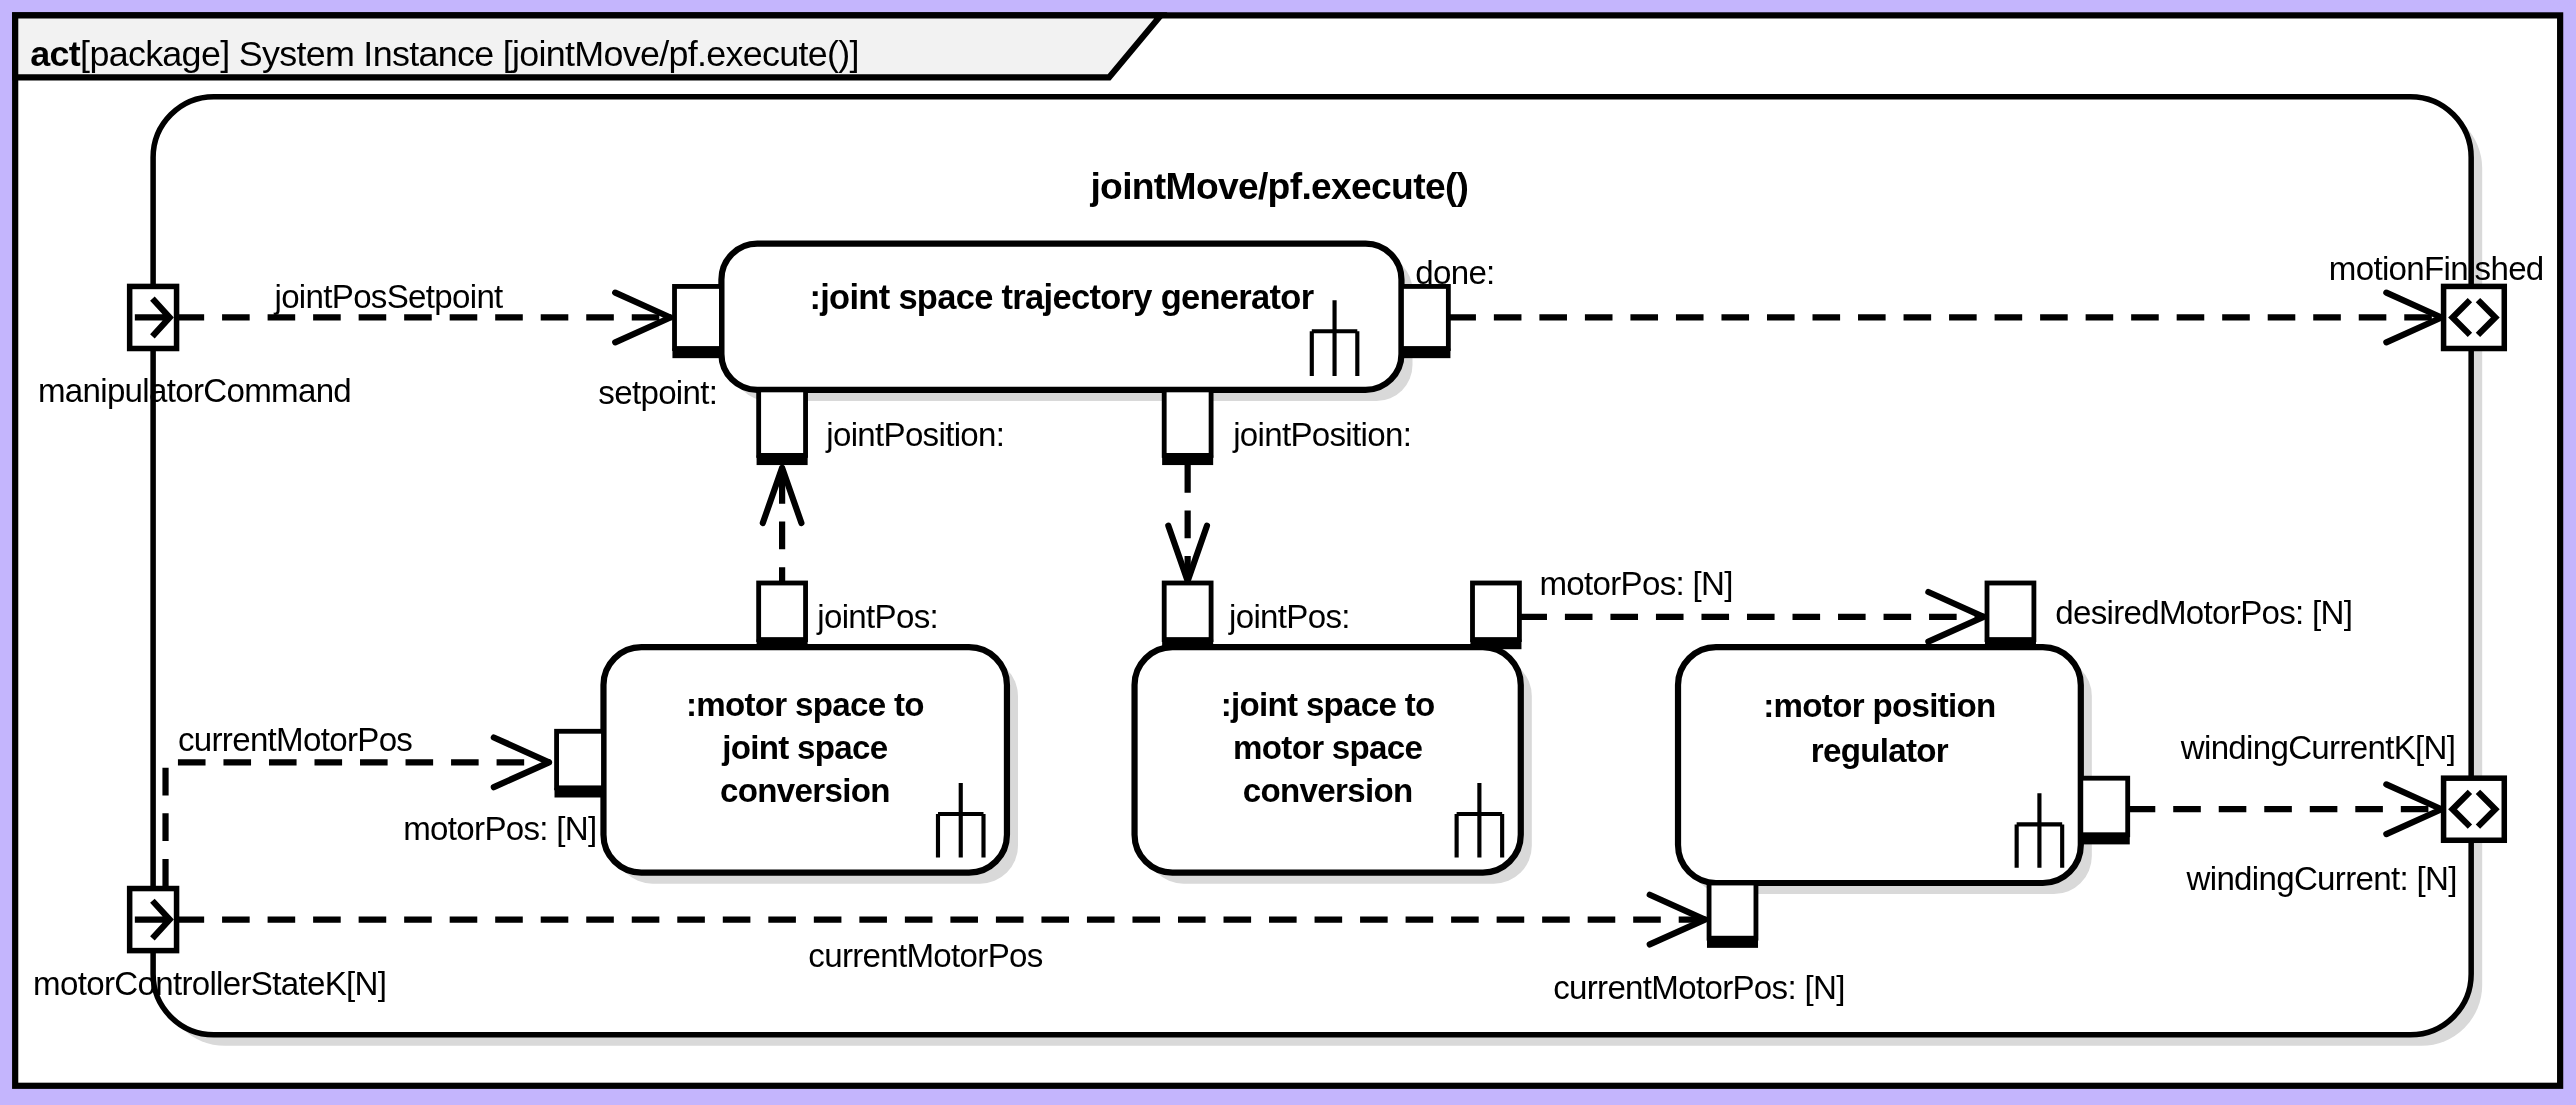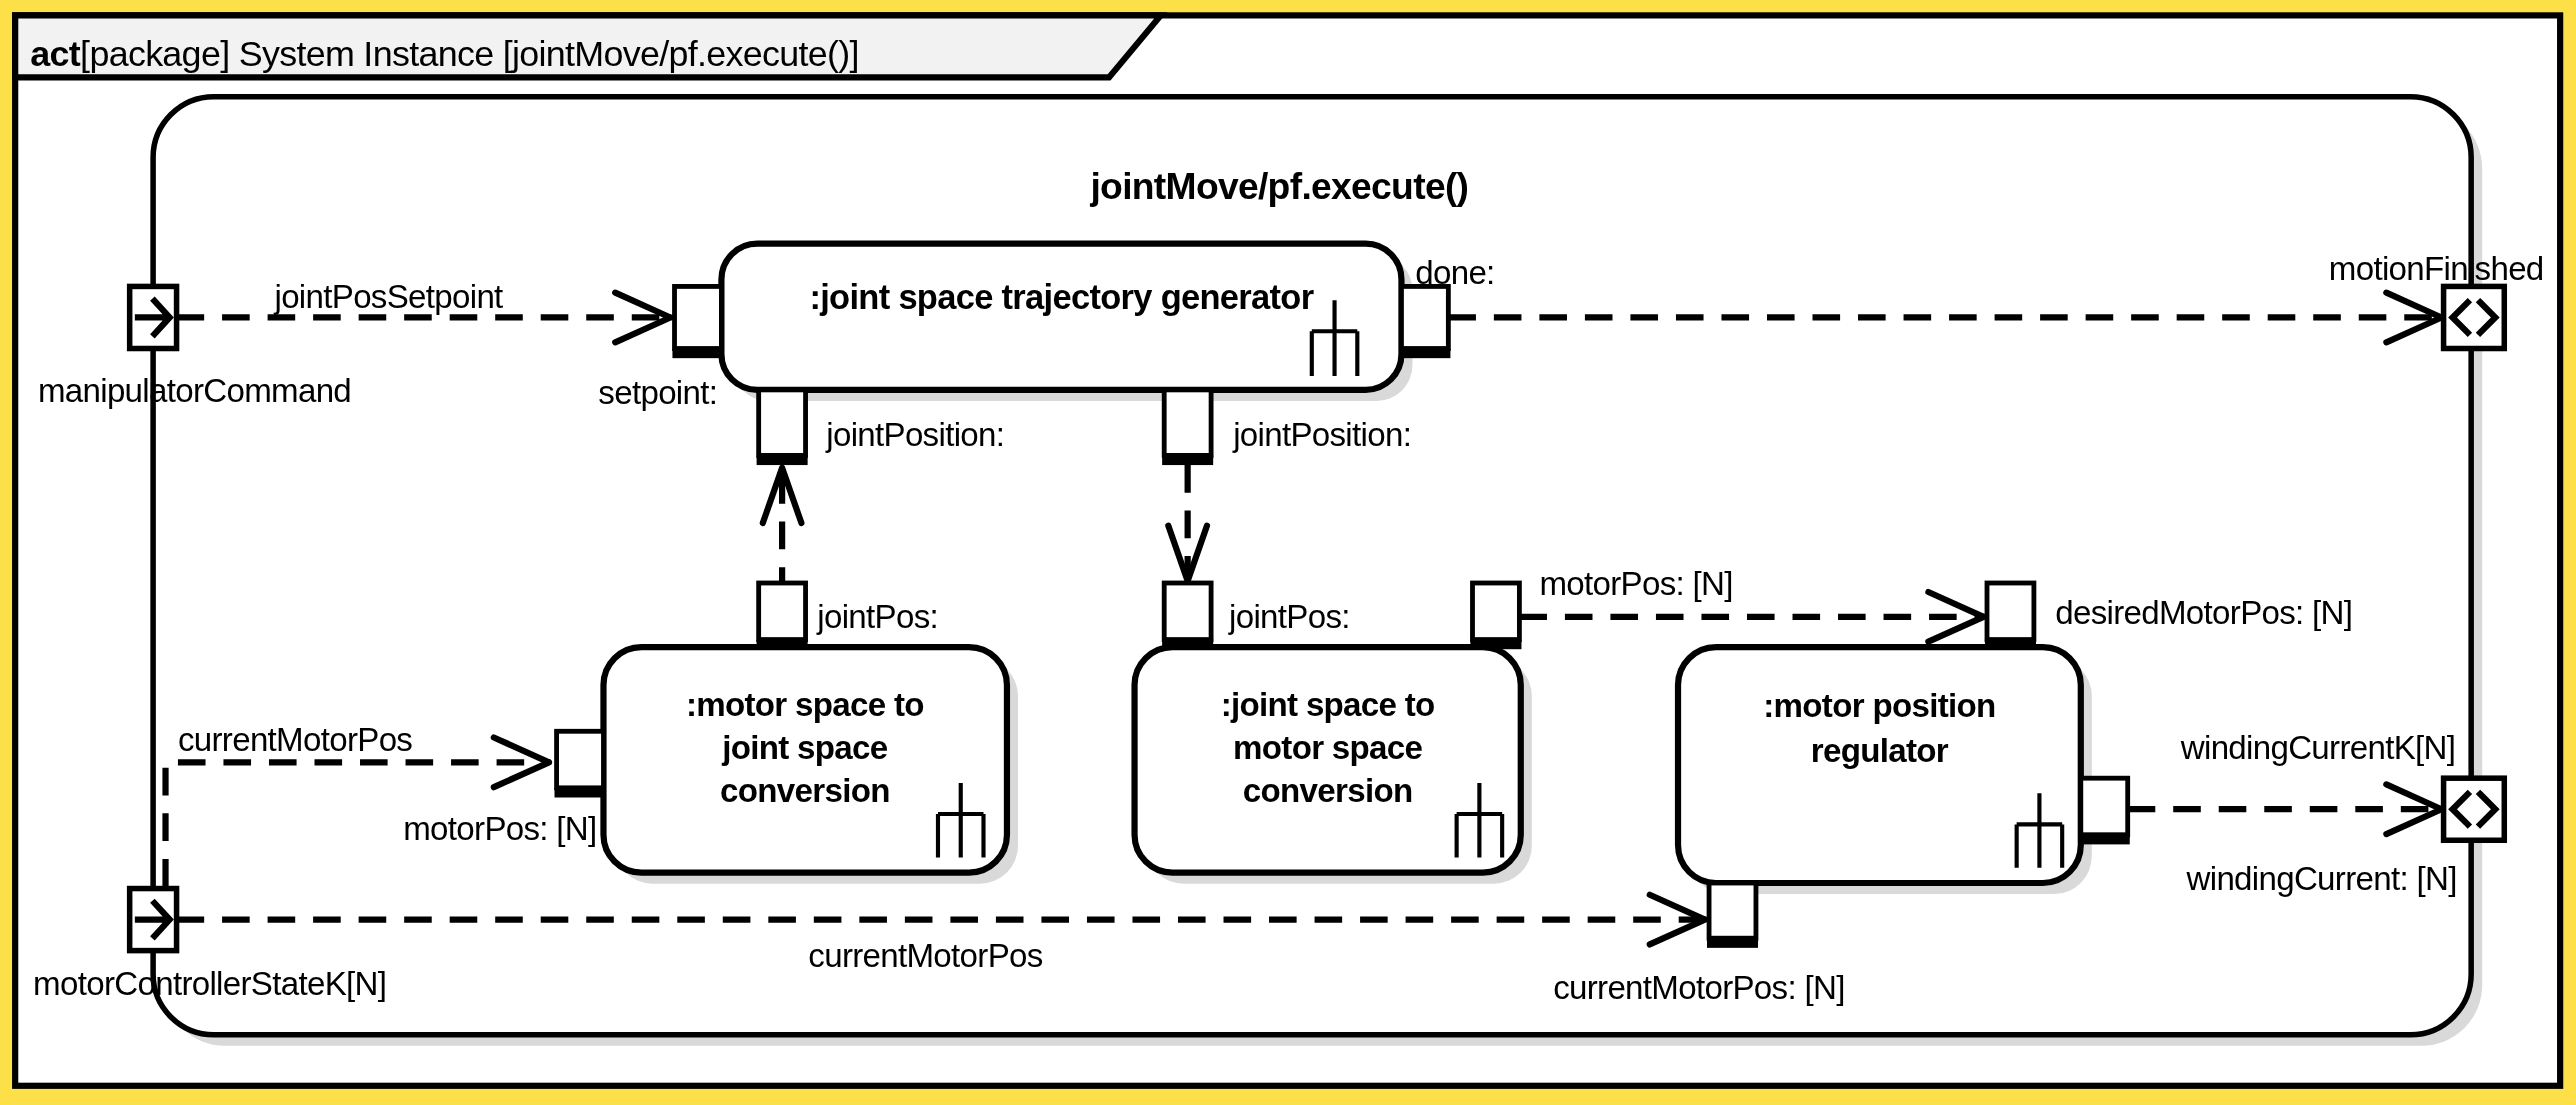--- a/index.html
+++ b/index.html
@@ -1,16 +1,16 @@
 <!DOCTYPE html>
 <html style="font-size:11px"><head>
 <meta charset="utf-8">
 <style>
   html,body{margin:0;padding:0;background:#fff;}
-  .diagram-wrap{width:2576px;height:1106px;background:#fde047;}
+  .diagram-wrap{width:2576px;height:1106px;background:#c4b5fd;}
   svg{display:block;}
   svg text{font-family:"Liberation Sans", sans-serif;fill:#000;letter-spacing:-1px;}
   .lbl{font-size:48px;}
   .blk{font-size:48px;font-weight:bold;}
   .tgt{font-size:50px;font-weight:bold;}
   .frame-title{font-size:54px;font-weight:bold;}
   .tabtext{font-size:52px;}
   .bold{font-weight:bold;}
   .shape{fill:#fff;stroke:#000;}
   .shadow{fill:#d9d9d9;stroke:none;}

